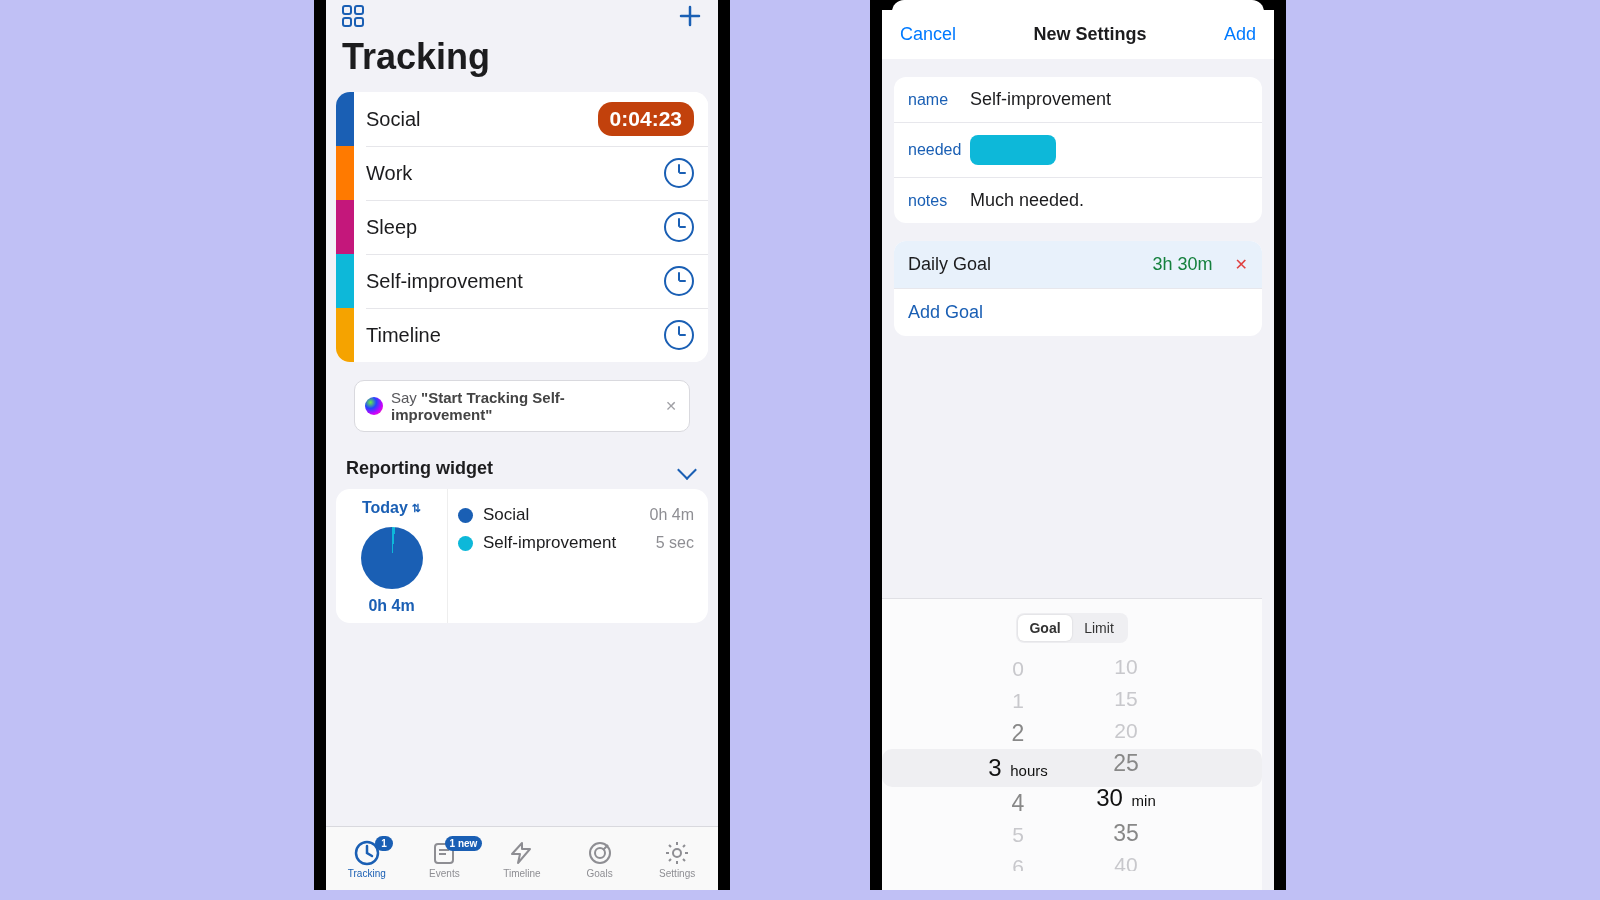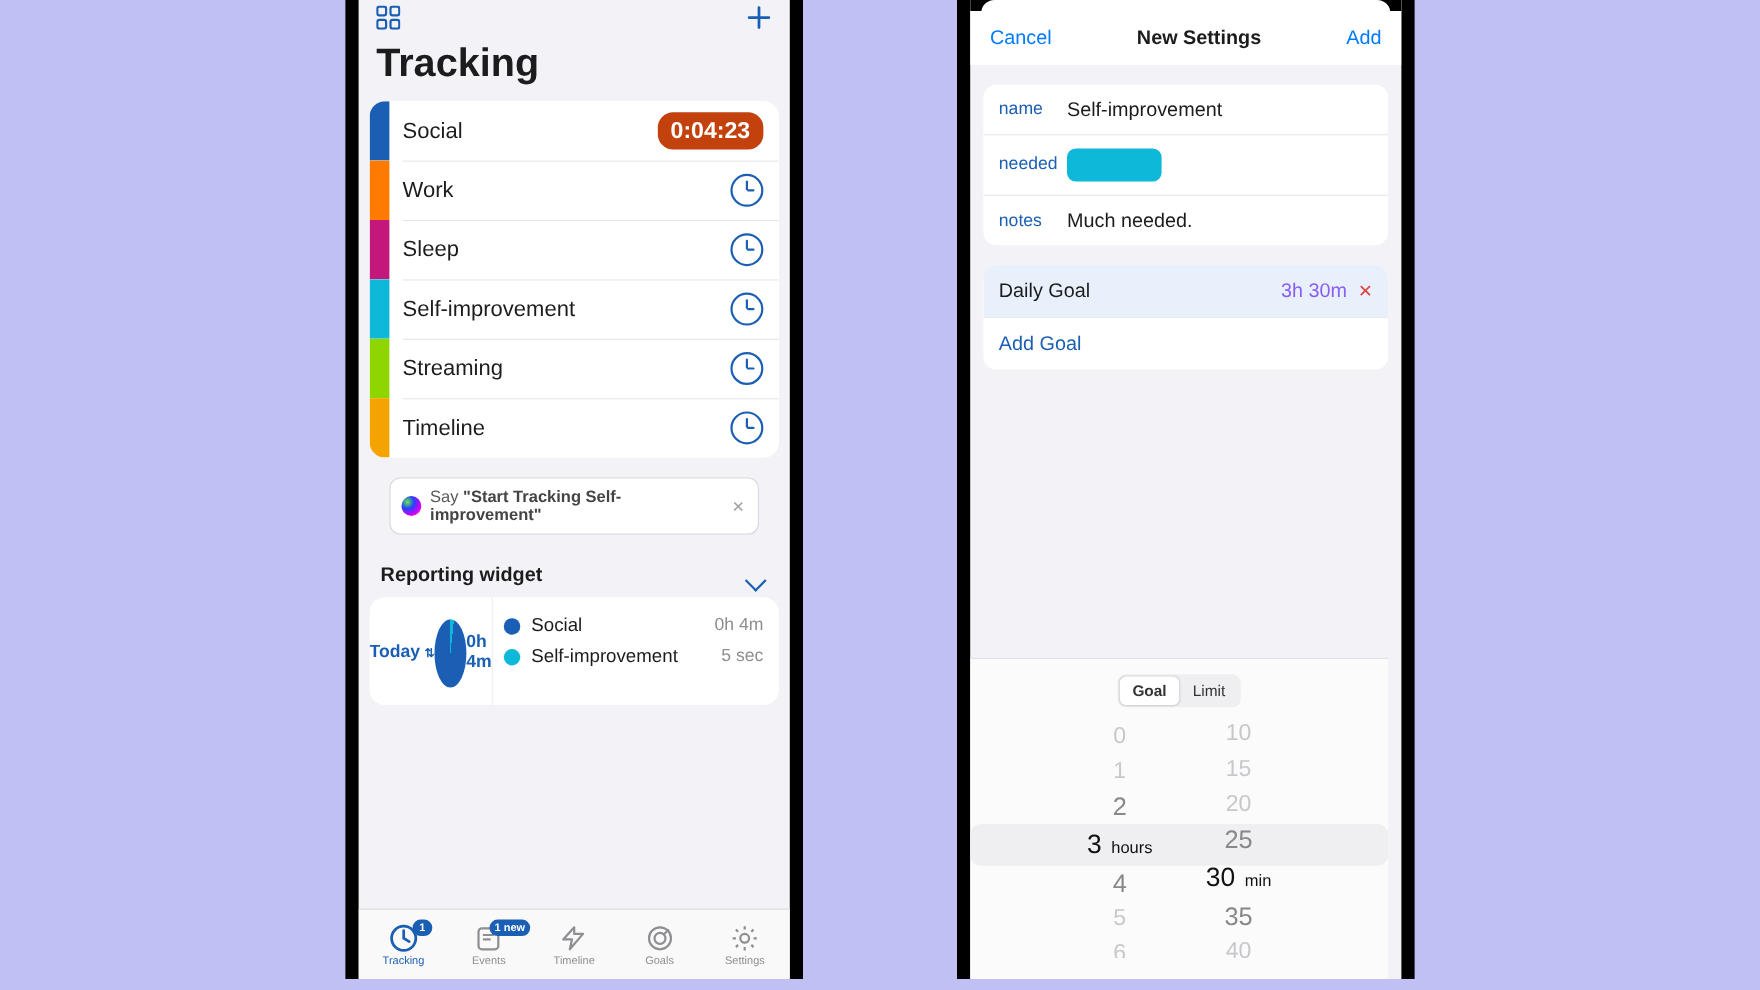--- a/index.html
+++ b/index.html
@@ -140,21 +140,21 @@
   .siri-close {
     color: #a0a0a5;
     font-size: 14px;
     padding: 0 2px;
   }
   .siri-text b { font-weight: 700; color: #444; }
 
   .section-head {
     display: flex;
     justify-content: space-between;
-    align-items: flex-end;
+    align-items: center;
     padding: 26px 20px 10px 20px;
     font-size: 18px;
     font-weight: 700;
     color: #1c1c1e;
   }
   .chev-down {
     width: 22px;
     height: 12px;
     position: relative;
   }
@@ -172,21 +172,21 @@
     margin: 0 10px;
     background: #fff;
     border-radius: 14px;
     display: flex;
     overflow: hidden;
   }
   .widget-left {
     width: 112px;
     padding: 10px 0 8px 0;
     display: flex;
-    flex-direction: row;
+    flex-direction: column;
     align-items: center;
     border-right: 1px solid #eee;
   }
   .today-label {
     color: #1a5fb4;
     font-size: 16px;
     font-weight: 600;
     display: flex;
     align-items: center;
     gap: 4px;
@@ -329,21 +329,21 @@
   .goal-row {
     display: flex;
     align-items: center;
     padding: 13px 14px;
     font-size: 18px;
     color: #1c1c1e;
   }
   .goal-row + .goal-row { border-top: 1px solid #e7e7ec; }
   .goal-row.highlight { background: #e8f1fb; }
   .goal-name { flex: 1; }
-  .goal-val { color: #8b5cf6; font-weight: 500; margin-right: 10px; }
+  .goal-val { color: #15803d; font-weight: 500; margin-right: 22px; }
   .goal-x { color: #e04040; font-size: 16px; }
   .goal-add { color: #1a5fb4; }
 
   
   .picker-wrap {
     position: absolute;
     bottom: 0;
     left: 0;
     right: 12px;
     height: 292px;
@@ -458,27 +458,20 @@
           </div>
         </div>
         <div class="row">
           <div class="color-bar" style="background: rgb(13, 184, 217);"></div>
           <div class="row-label">Self-improvement</div>
           <div class="row-trail">
             <div class="clock-icon"></div>
           </div>
         </div>
         <div class="row">
-          <div class="color-bar" style="background: rgb(143, 214, 0);"></div>
-          <div class="row-label">Streaming</div>
-          <div class="row-trail">
-            <div class="clock-icon"></div>
-          </div>
-        </div>
-        <div class="row">
           <div class="color-bar" style="background: rgb(245, 163, 0);"></div>
           <div class="row-label">Timeline</div>
           <div class="row-trail">
             <div class="clock-icon"></div>
           </div>
         </div>
       </div>
 
     <div class="siri-tip">
       <span class="siri-dot"></span>

